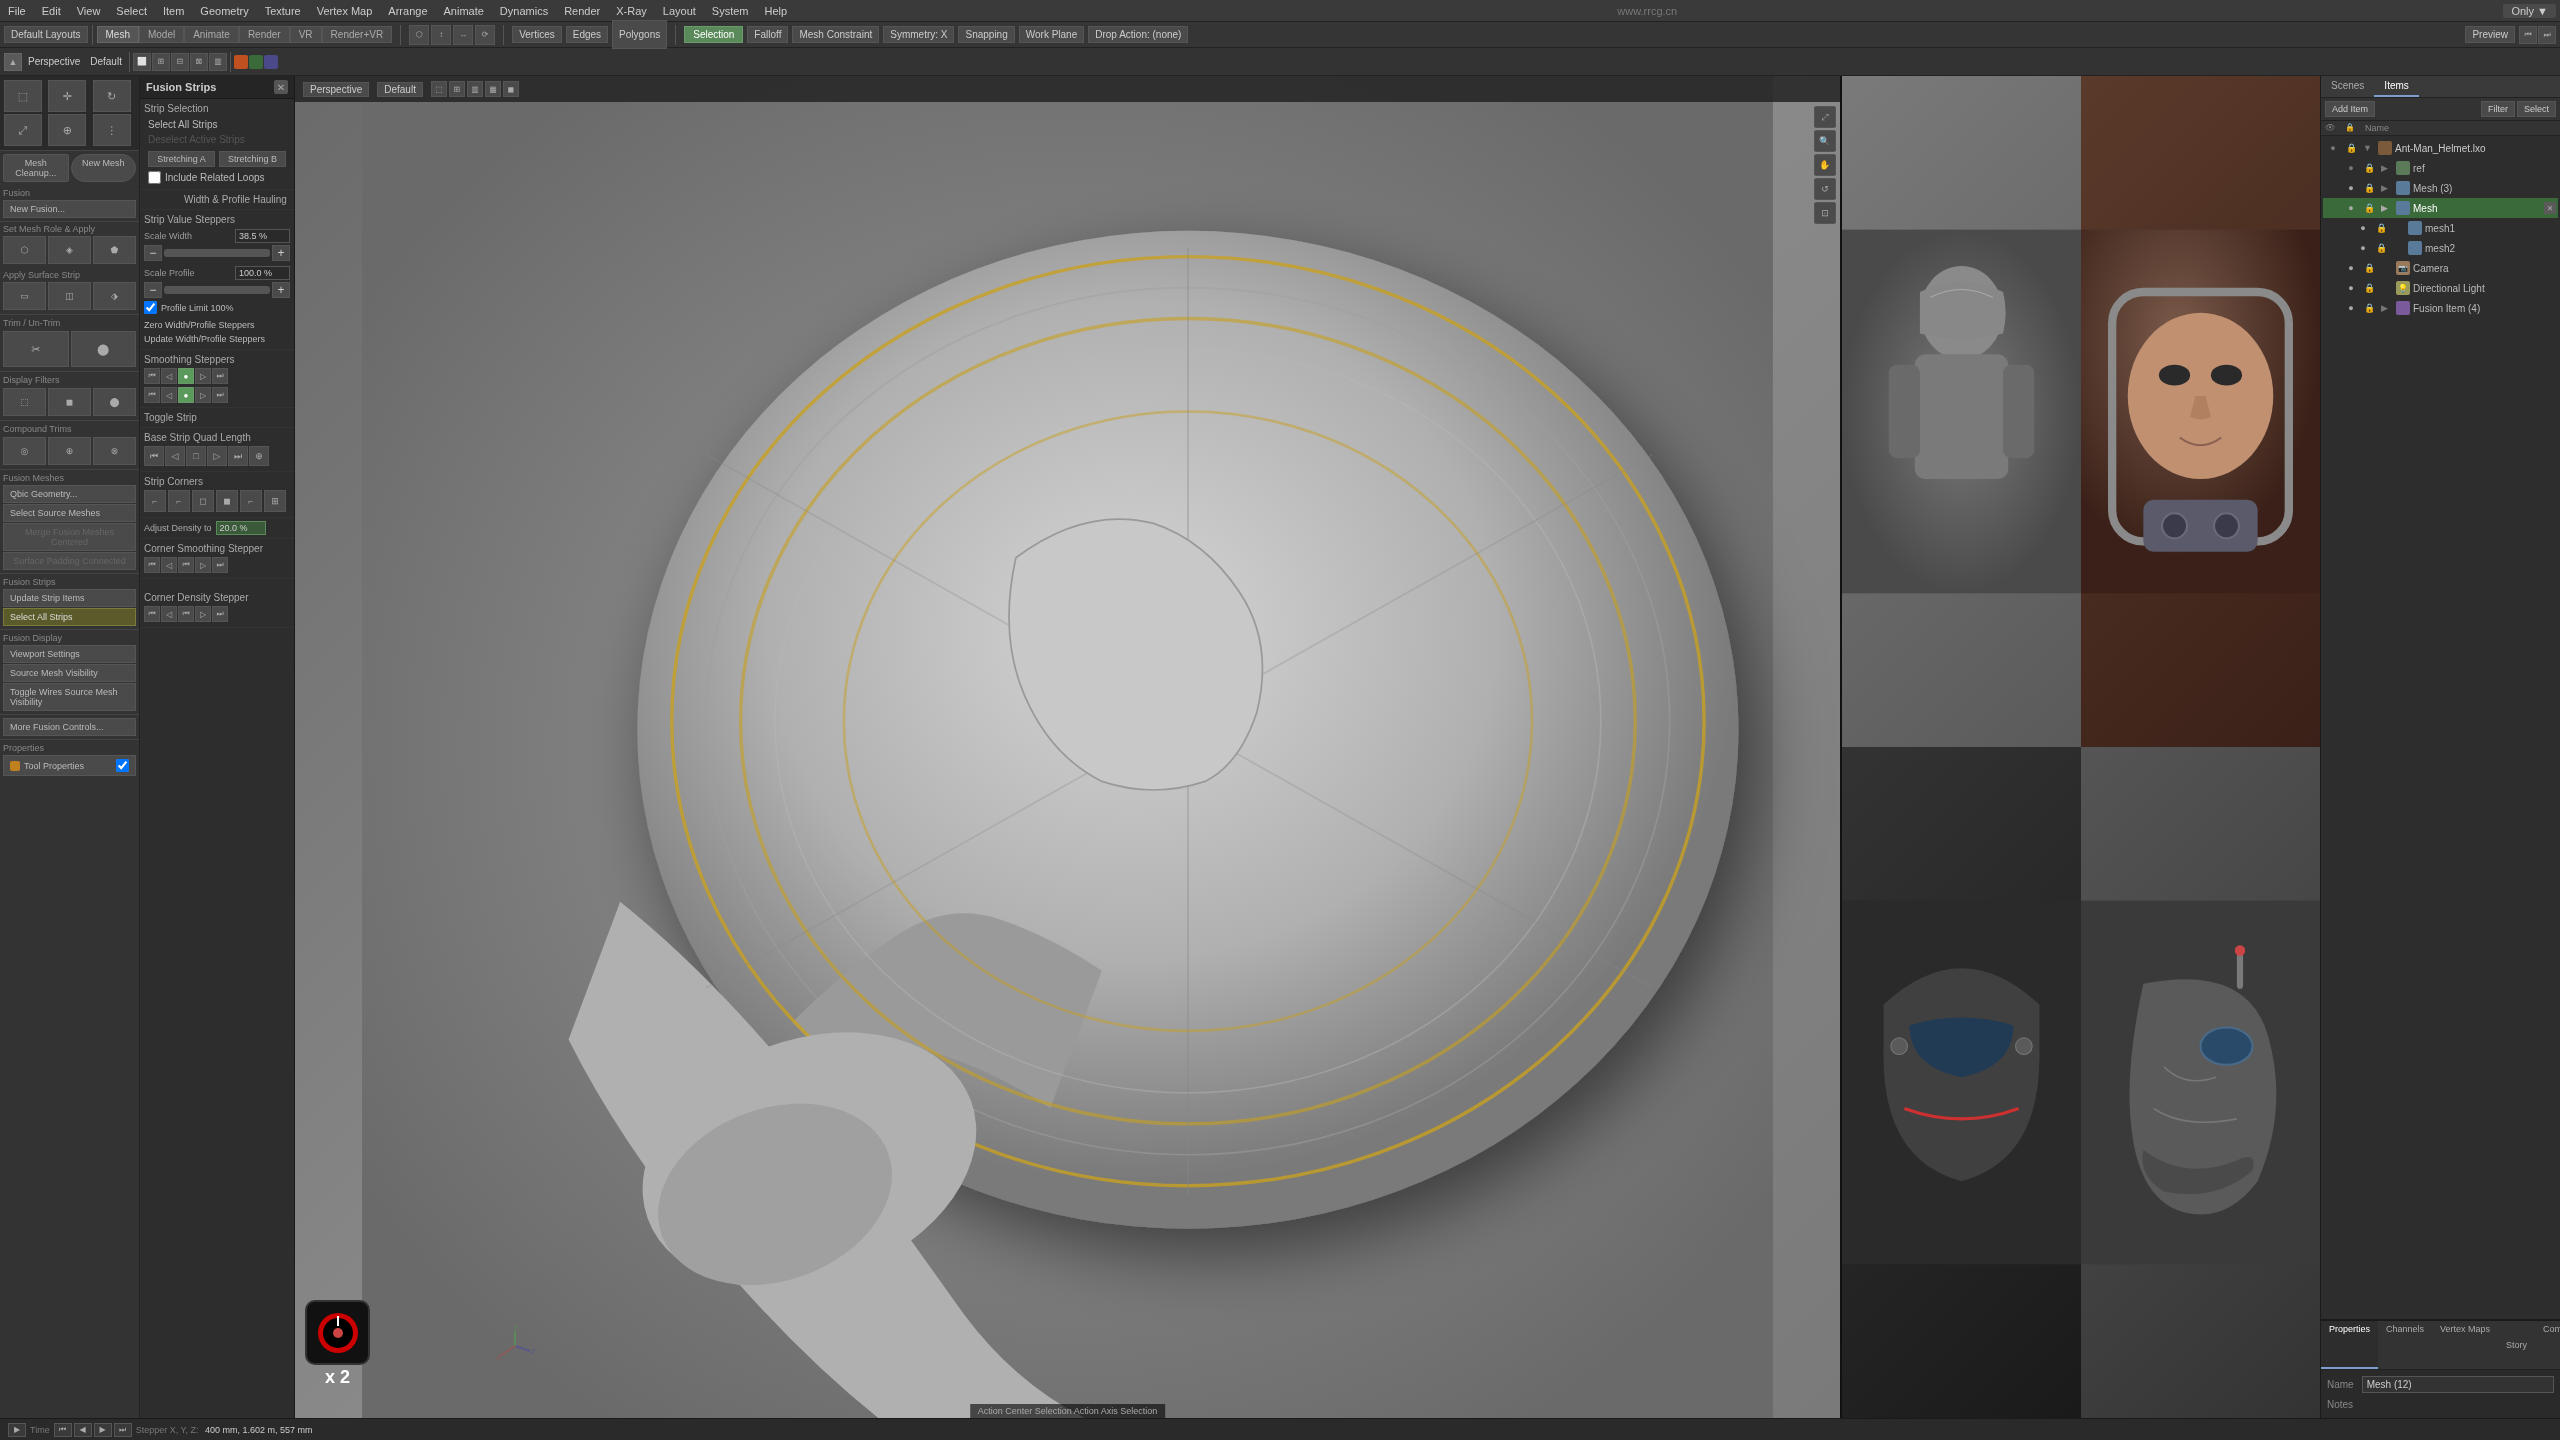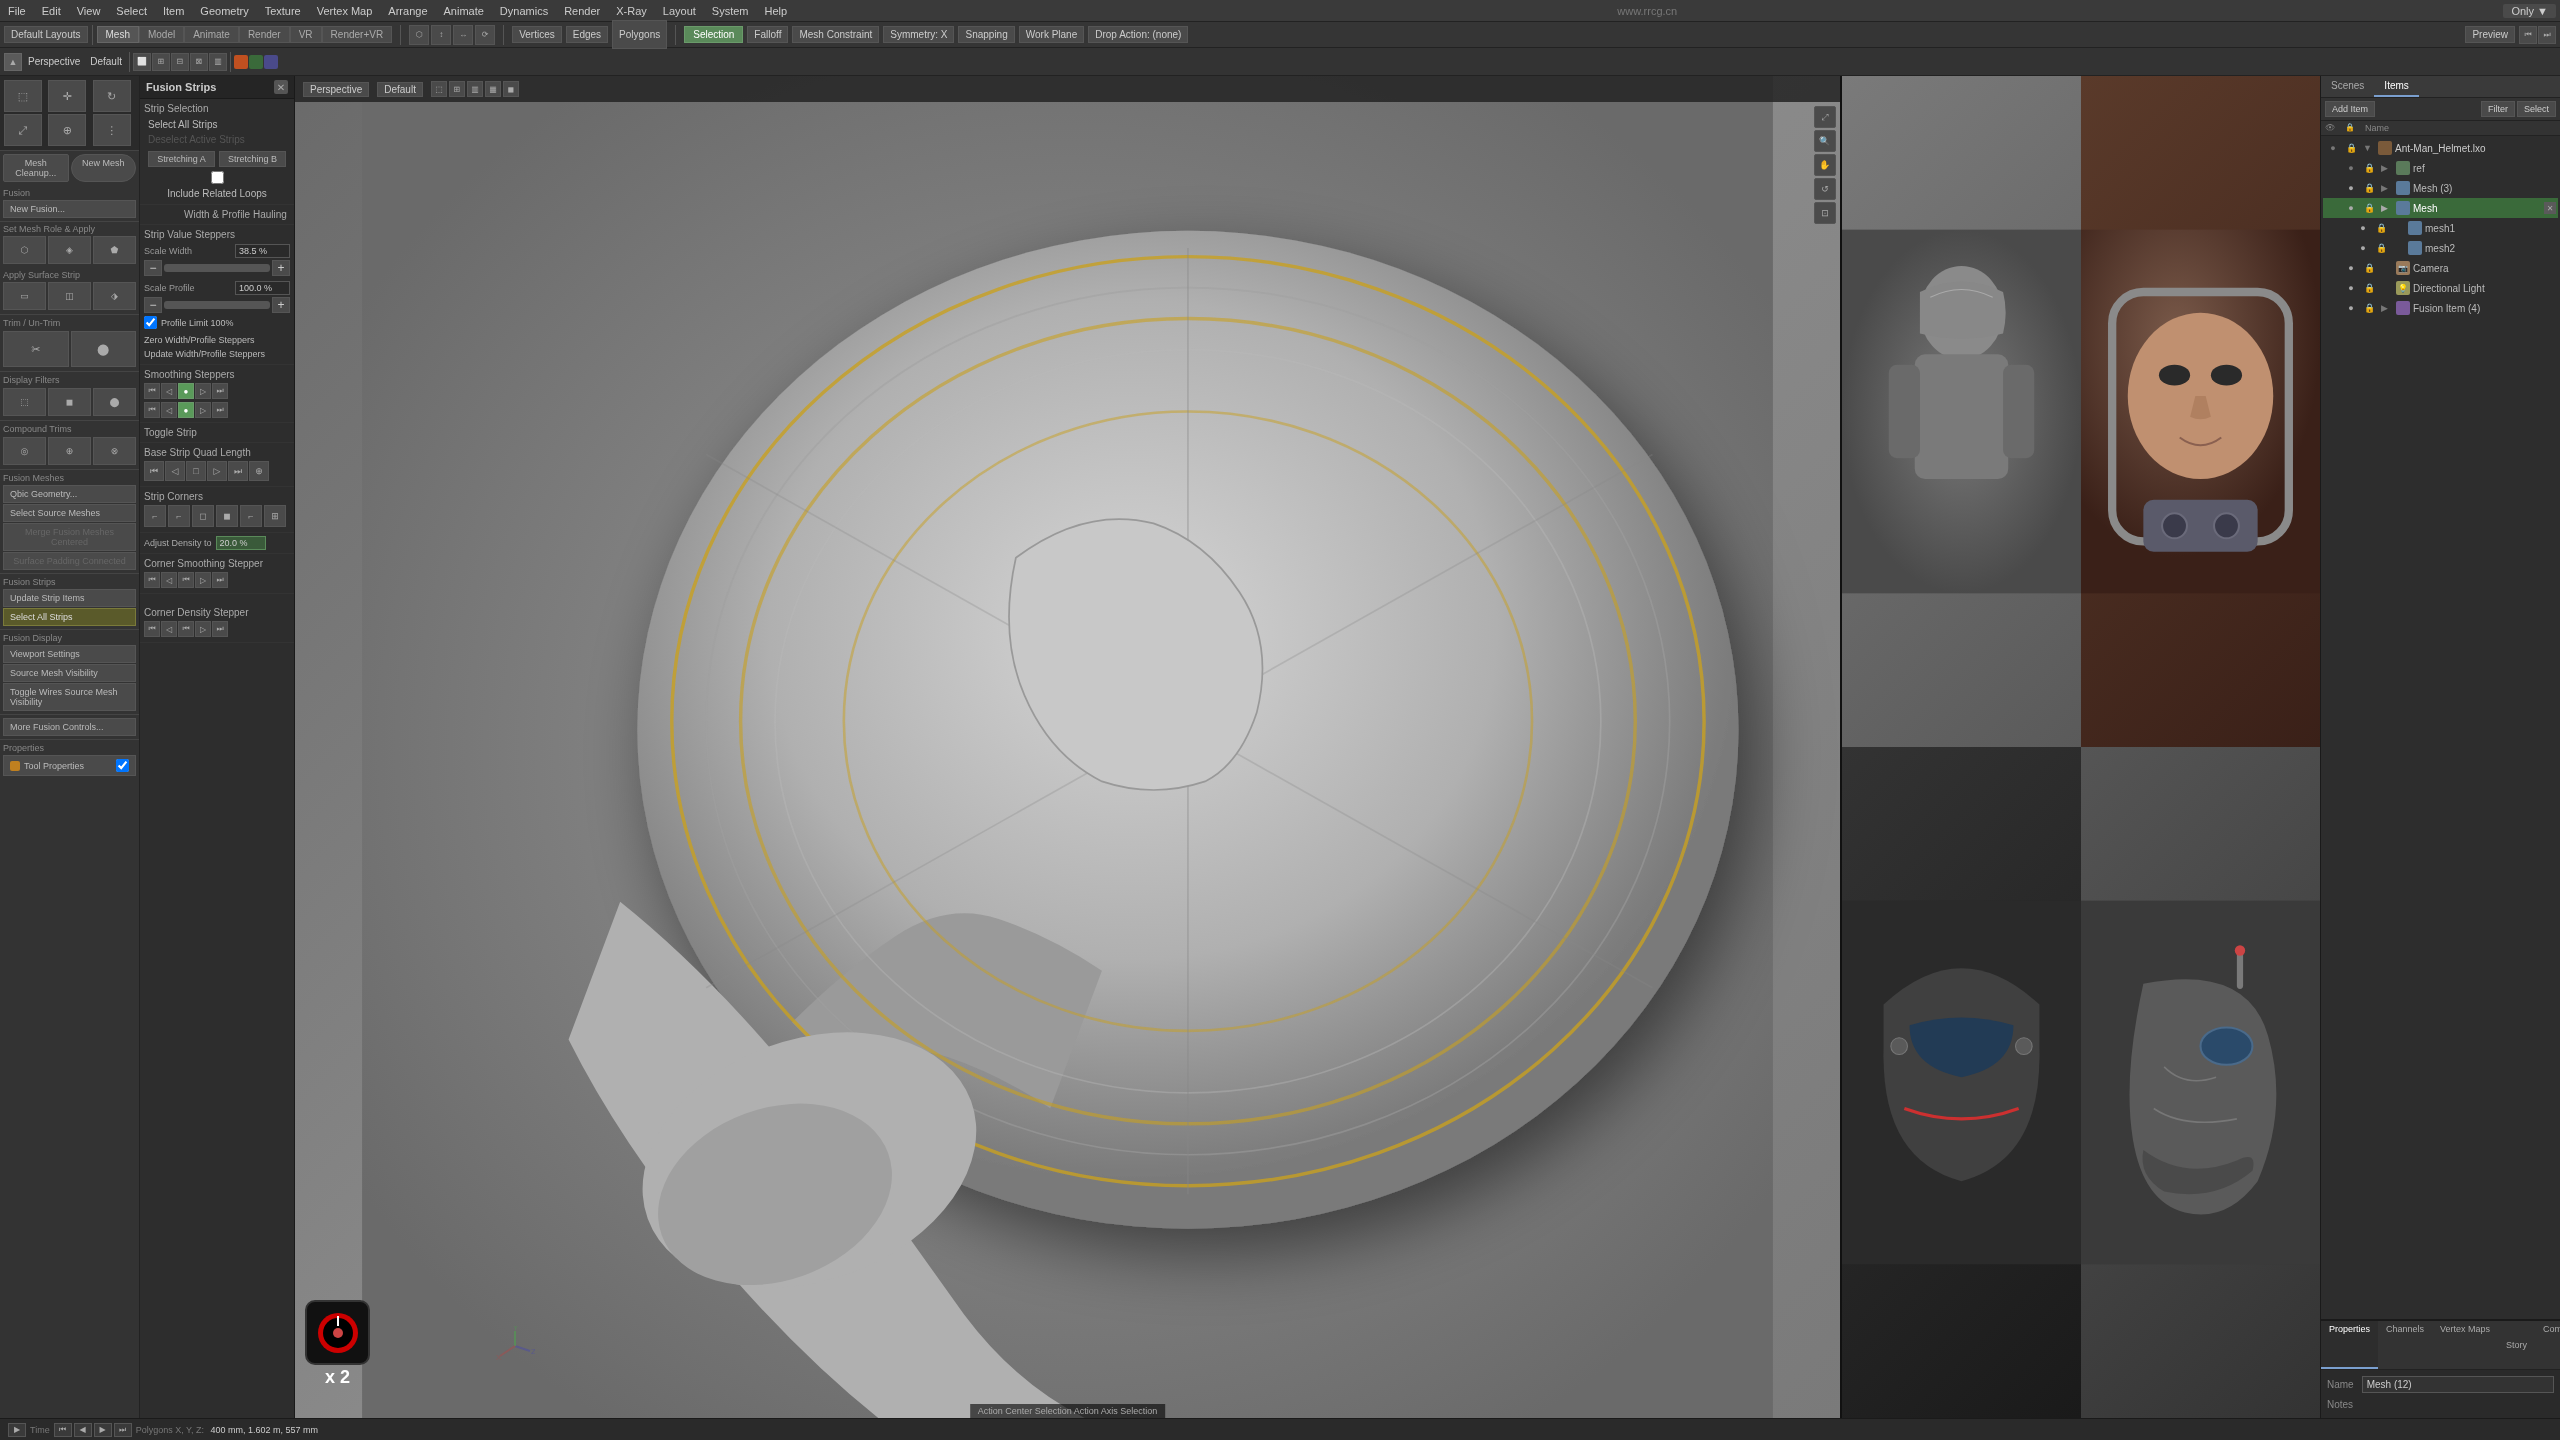--- a/index.html
+++ b/index.html
@@ -242,21 +242,21 @@
       <div style="color:#aaa;font-size:10px;cursor:pointer;padding:1px 0;">Strip Selection</div>
       <div style="padding:2px 0;">
         <div style="color:#bbb;font-size:10px;padding:2px 4px;cursor:pointer;">Select All Strips</div>
         <div style="color:#555;font-size:10px;padding:2px 4px;cursor:default;">Deselect Active Strips</div>
       </div>
       <div style="display:flex;gap:4px;padding:2px 4px;">
         <div style="flex:1;background:#4a4a4a;border:1px solid #555;color:#bbb;font-size:9px;padding:2px;cursor:pointer;text-align:center;">Stretching A</div>
         <div style="flex:1;background:#4a4a4a;border:1px solid #555;color:#bbb;font-size:9px;padding:2px;cursor:pointer;text-align:center;">Stretching B</div>
       </div>
       <div style="padding:2px 4px;">
-        <label style="display:flex;align-items:center;gap:4px;color:#bbb;font-size:10px;cursor:pointer;flex-direction:column;">
+        <label style="display:flex;align-items:center;gap:4px;color:#bbb;font-size:10px;cursor:pointer;">
           <input type="checkbox" style="">
           <span>Include Related Loops</span>
         </label>
       </div>
     </div>
 
     <div style="padding:3px 4px; border-bottom:1px solid #333;">
       <div style="color:#aaa;font-size:10px;cursor:pointer;padding:1px 0;margin-left:40px;">Width &amp; Profile Hauling</div>
     </div>
 
@@ -675,16 +675,16 @@
     <div style="width:18px;height:14px;background:#3a3a3a;border:1px solid #555;display:flex;align-items:center;justify-content:center;font-size:8px;color:#aaa;">▶</div>
     <span>Time</span>
   </div>
   <div style="display:flex;gap:2px;">
     <div style="width:18px;height:14px;background:#3a3a3a;border:1px solid #555;display:flex;align-items:center;justify-content:center;font-size:8px;color:#aaa;cursor:pointer;">⏮</div>
     <div style="width:18px;height:14px;background:#3a3a3a;border:1px solid #555;display:flex;align-items:center;justify-content:center;font-size:8px;color:#aaa;cursor:pointer;">◀</div>
     <div style="width:18px;height:14px;background:#3a3a3a;border:1px solid #555;display:flex;align-items:center;justify-content:center;font-size:8px;color:#aaa;cursor:pointer;">▶</div>
     <div style="width:18px;height:14px;background:#3a3a3a;border:1px solid #555;display:flex;align-items:center;justify-content:center;font-size:8px;color:#aaa;cursor:pointer;">⏭</div>
   </div>
   <div>
-    <span>Polygons X, Y, Z:</span>
+    <span>Stepper X, Y, Z:</span>
     <span style="color:#ccc;margin-left:4px;">400 mm, 1.602 m, 557 mm</span>
   </div>
 </div>
 
 </body></html>

